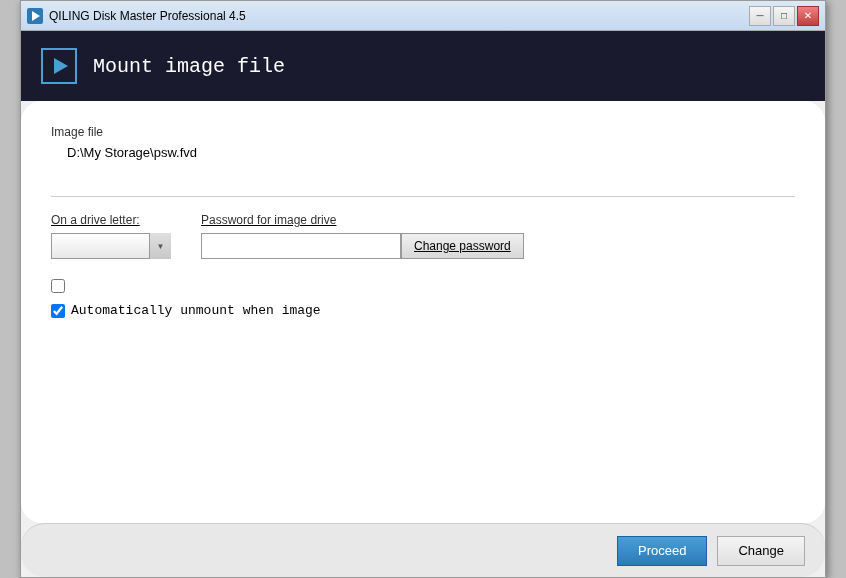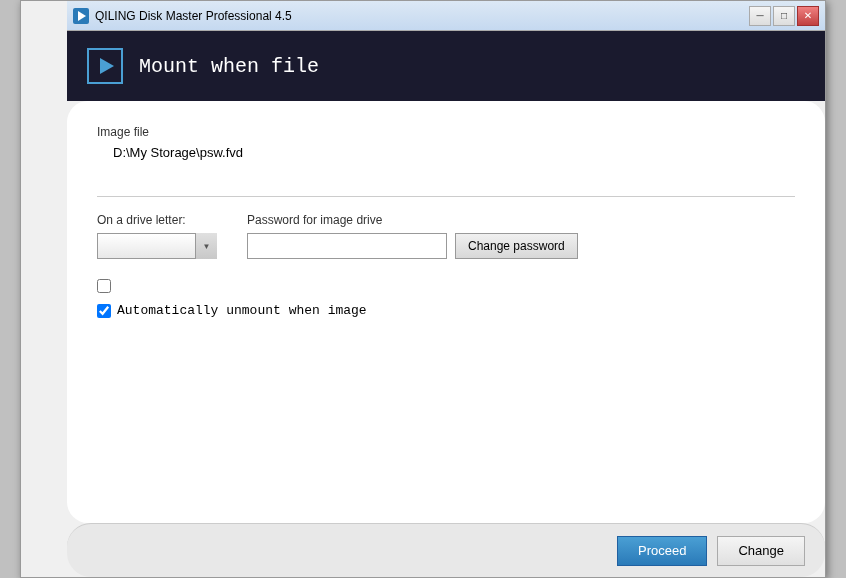--- a/index.html
+++ b/index.html
@@ -21,21 +21,20 @@
     }
 
     .window {
       width: 806px;
       height: 578px;
       background: #f0f0f0;
       border: 1px solid #999;
       box-shadow: 2px 2px 8px rgba(0,0,0,0.4);
       display: flex;
       flex-direction: column;
-      padding-left: 46px;
     }
 
     .title-bar {
       height: 30px;
       background: linear-gradient(to bottom, #dce8f5, #c5d9f0);
       border-bottom: 1px solid #aaa;
       display: flex;
       align-items: center;
       justify-content: space-between;
       padding: 0 6px;
@@ -149,20 +148,21 @@
       border: none;
       border-top: 1px solid #ccc;
       margin: 16px 0;
     }
 
     .form-row {
       display: flex;
       align-items: flex-start;
       gap: 30px;
       margin-bottom: 20px;
+      text-decoration: underline;
     }
 
     .form-group {
       display: flex;
       flex-direction: column;
       gap: 6px;
     }
 
     .form-label {
       font-size: 12px;
@@ -220,21 +220,20 @@
       background: linear-gradient(to bottom, #f0f0f0, #d8d8d8);
       border: 1px solid #999;
       font-size: 12px;
       cursor: pointer;
       color: #000;
     }
 
     .password-group {
       display: flex;
       align-items: flex-end;
-      gap: 8px;
     }
 
     .checkbox-row {
       display: flex;
       align-items: center;
       gap: 6px;
       margin-bottom: 10px;
     }
 
     .checkbox-row input[type="checkbox"] {
@@ -299,21 +298,21 @@
       <button class="title-btn">─</button>
       <button class="title-btn">□</button>
       <button class="title-btn close">✕</button>
     </div>
   </div>
 
   <div class="header-bar">
     <div class="header-play-icon">
       <div class="play-triangle"></div>
     </div>
-    <span class="header-title">Mount when file</span>
+    <span class="header-title">Mount image file</span>
   </div>
 
   <div class="content">
 
     <div class="image-file-section">
       <div class="label">Image file</div>
       <div class="file-path">D:\My Storage\psw.fvd</div>
     </div>
 
     <hr class="divider">

